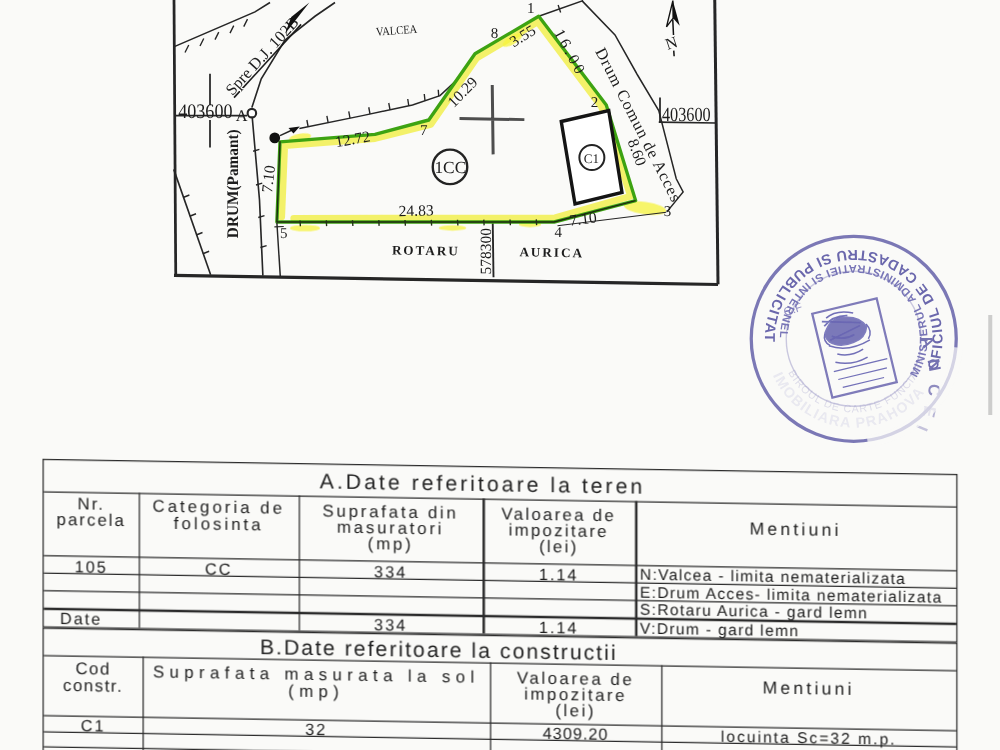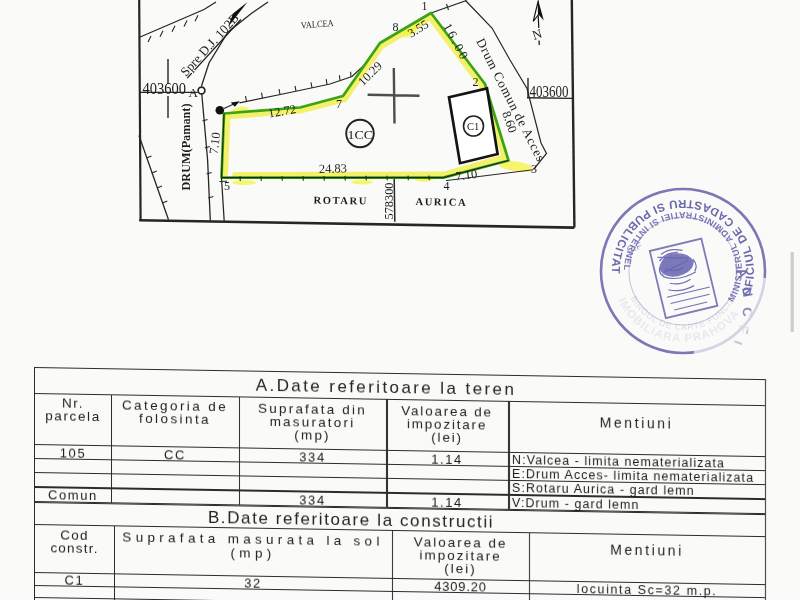--- a/index.html
+++ b/index.html
@@ -202,21 +202,21 @@
   <div class="cell ct" style="left:351px;top:30px;width:122px;font-size:13.5px;letter-spacing:1.8px;line-height:13px;">Valoarea de<br>impozitare<br>(lei)</div>
   <div class="cell ct" style="left:473px;top:37px;width:257px;font-size:14px;letter-spacing:2.6px;">Mentiuni</div>
   <div class="cell ct t13" style="left:0;top:76.5px;width:76px;">105</div>
   <div class="cell ct t13" style="left:76px;top:76.5px;width:128px;">CC</div>
   <div class="cell ct t13" style="left:204px;top:76.5px;width:147px;">334</div>
   <div class="cell ct t13" style="left:351px;top:76.5px;width:122px;">1.14</div>
   <div class="cell t12" style="left:477px;top:77px;">N:Valcea - limita nematerializata</div>
   <div class="cell t12" style="left:477px;top:91px;">E:Drum Acces- limita nematerializata</div>
   <div class="cell t12" style="left:477px;top:105px;">S:Rotaru Aurica - gard lemn</div>
   <div class="cell t12" style="left:477px;top:119.5px;">V:Drum - gard lemn</div>
-  <div class="cell t13" style="left:13px;top:118.5px;">Comun</div>
+  <div class="cell t13" style="left:13px;top:118.5px;">Date</div>
   <div class="cell ct t13" style="left:204px;top:120px;width:147px;">334</div>
   <div class="cell ct t13" style="left:351px;top:120px;width:122px;">1.14</div>
 </div>
 
 <div class="tbl" id="tableB" style="left:34px;top:502px;width:730px;height:110px;border:1.8px solid #2b2b2b;">
   <div class="hline" style="left:0;top:20.5px;width:730px;"></div>
   <div class="hline" style="left:0;top:68.5px;width:730px;"></div>
   <div class="hline" style="left:0;top:81.5px;width:730px;"></div>
   <div class="hline" style="left:0;top:93.5px;width:730px;"></div>
   <div class="vline" style="left:78.5px;top:20.5px;height:89.5px;"></div>

